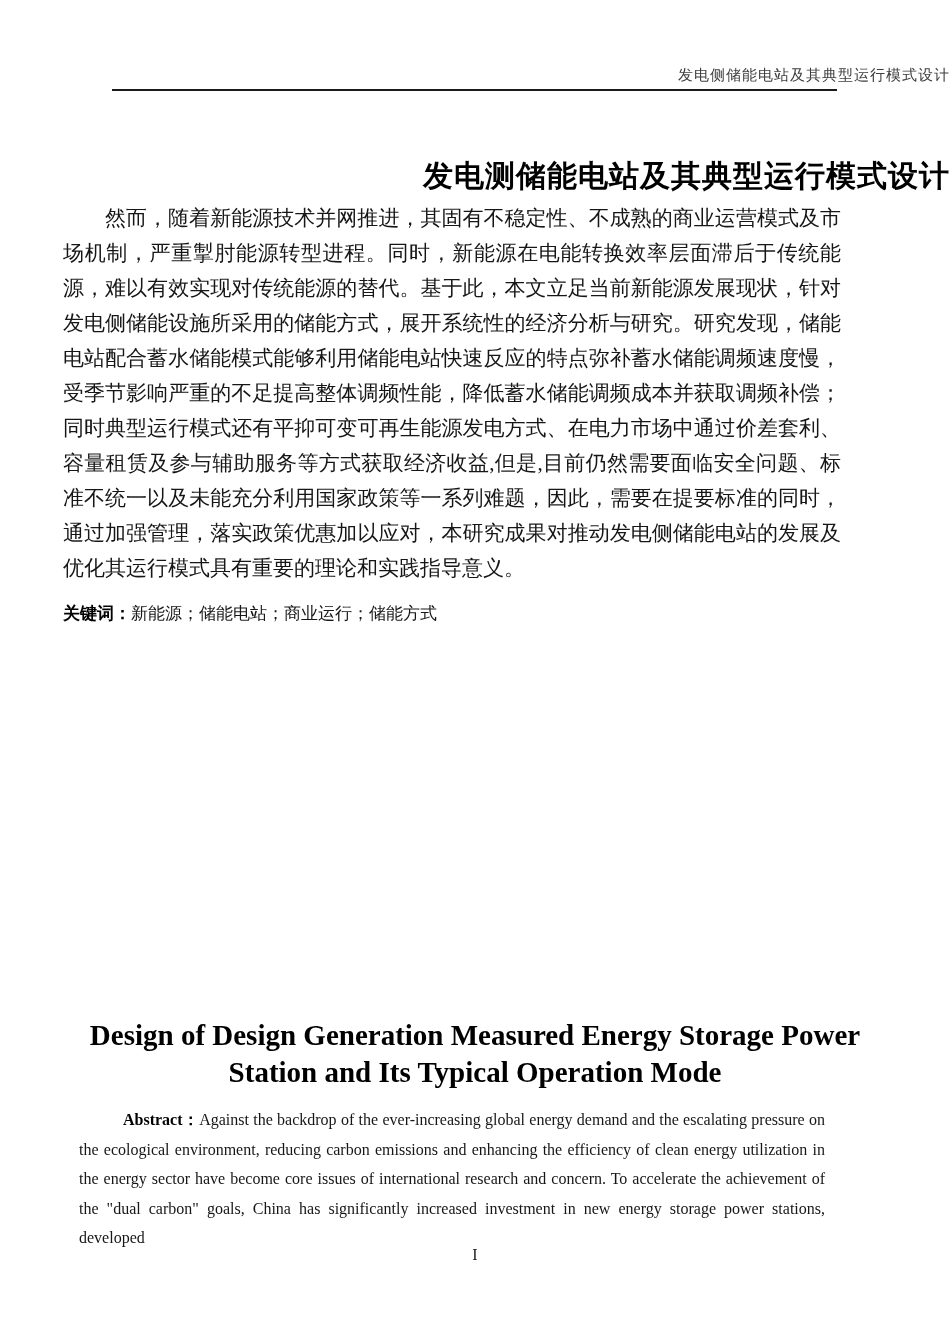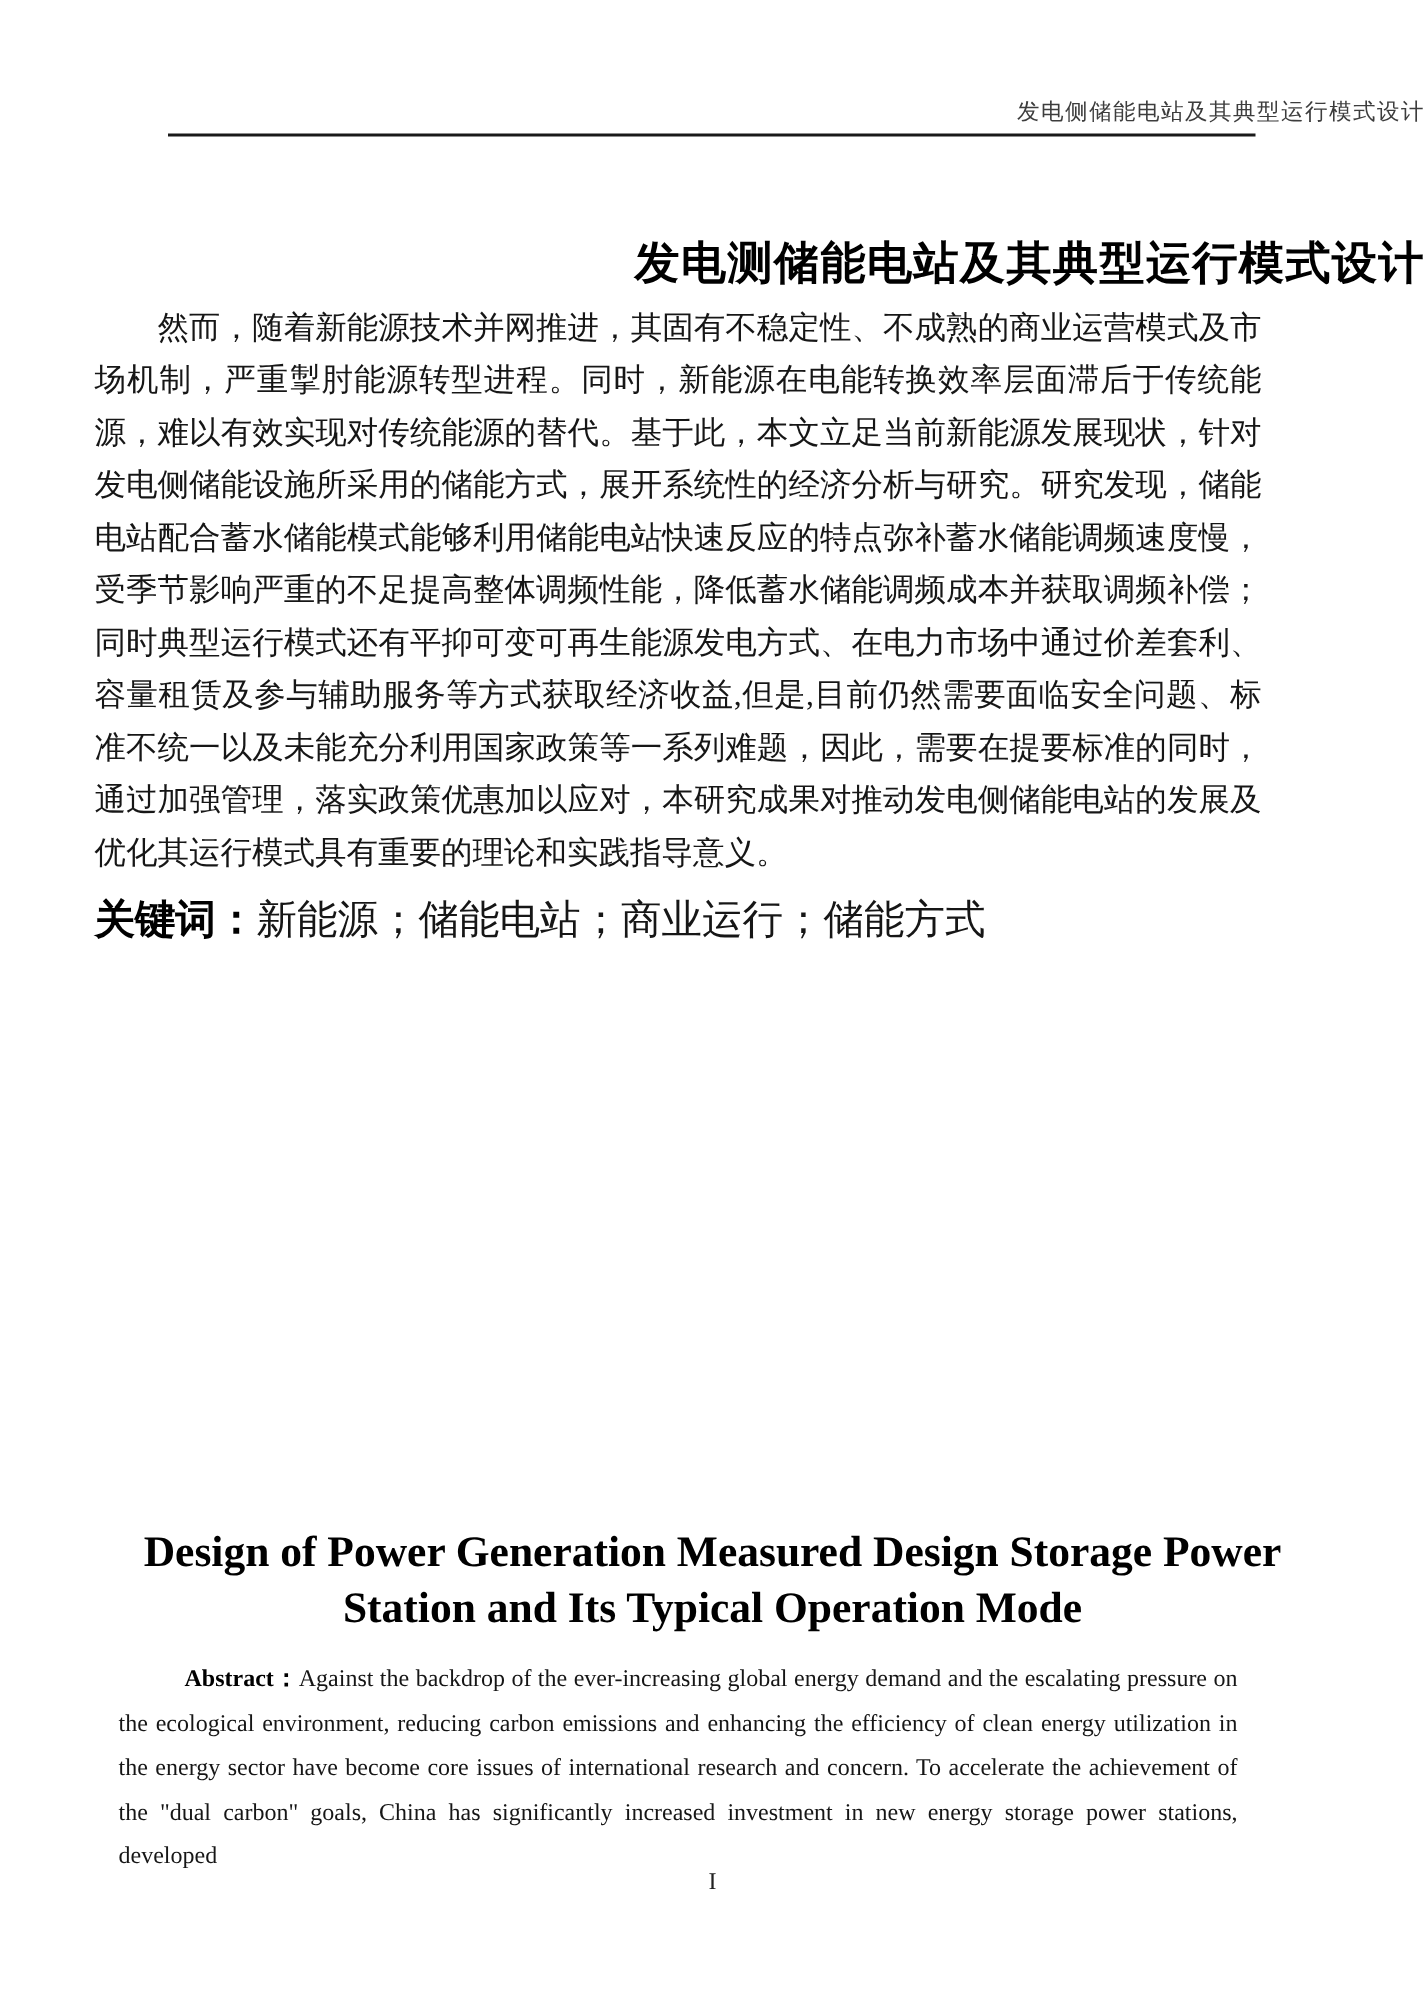--- a/index.html
+++ b/index.html
@@ -46,21 +46,21 @@
     color: #161616;
   }
   .cn-para + .cn-para { margin-top: 0; margin-left: 36px; }
   .label-bold {
     font-family: "Liberation Sans", "DejaVu Sans", sans-serif;
     font-weight: bold;
     color: #000000;
   }
   .keywords-line {
     margin: 0; margin-top: 10px;
-    font-size: 27px; line-height: 35px;
+    font-size: 17px; line-height: 35px;
     text-align: left;
     text-indent: 0;
     color: #161616;
   }
 
   .en-title {
     position: absolute; top: 993px; left: 86px; width: 778px;
     text-align: center;
     font-weight: bold;
     font-size: 29px; line-height: 37px;
@@ -99,21 +99,21 @@
 
   <h1 class="cn-title">发电测储能电站及其典型运行模式设计</h1>
 
   <div class="cn-block">
 
     <p class="cn-para"><span>然而，随着新能源技术并网推进，其固有不稳定性、不成熟的商业运营模式及市场机制，严重掣肘能源转型进程。同时，新能源在电能转换效率层面滞后于传统能源，难以有效实现对传统能源的替代。基于此，本文立足当前新能源发展现状，针对发电侧储能设施所采用的储能方式，展开系统性的经济分析与研究。研究发现，储能电站配合蓄水储能模式能够利用储能电站快速反应的特点弥补蓄水储能调频速度慢，受季节影响严重的不足提高整体调频性能，降低蓄水储能调频成本并获取调频补偿；同时典型运行模式还有平抑可变可再生能源发电方式、在电力市场中通过价差套利、容量租赁及参与辅助服务等方式获取经济收益,但是,目前仍然需要面临安全问题、标准不统一以及未能充分利用国家政策等一系列难题，因此，需要在提要标准的同时，通过加强管理，落实政策优惠加以应对，本研究成果对推动发电侧储能电站的发展及优化其运行模式具有重要的理论和实践指导意义。</span></p>
 
     <p class="keywords-line"><span class="label-bold">关键词：</span><span>新能源；储能电站；商业运行；储能方式</span></p>
   </div>
 
-  <h2 class="en-title">Design of Power Generation Measured Design Storage Power Station and Its Typical Operation Mode</h2>
+  <h2 class="en-title">Design of Design Generation Measured Energy Storage Power Station and Its Typical Operation Mode</h2>
 
   <div class="en-block">
     <p class="en-para"><span class="label-bold">Abstract：</span><span>Against the backdrop of the ever-increasing global energy demand and the escalating pressure on the ecological environment, reducing carbon emissions and enhancing the efficiency of clean energy utilization in the energy sector have become core issues of international research and concern. To accelerate the achievement of the "dual carbon" goals, China has significantly increased investment in new energy storage power stations, developed</span> </p>
   </div>
 
   <div class="page-number">I</div>
 
 </div>
 
 </body></html>

